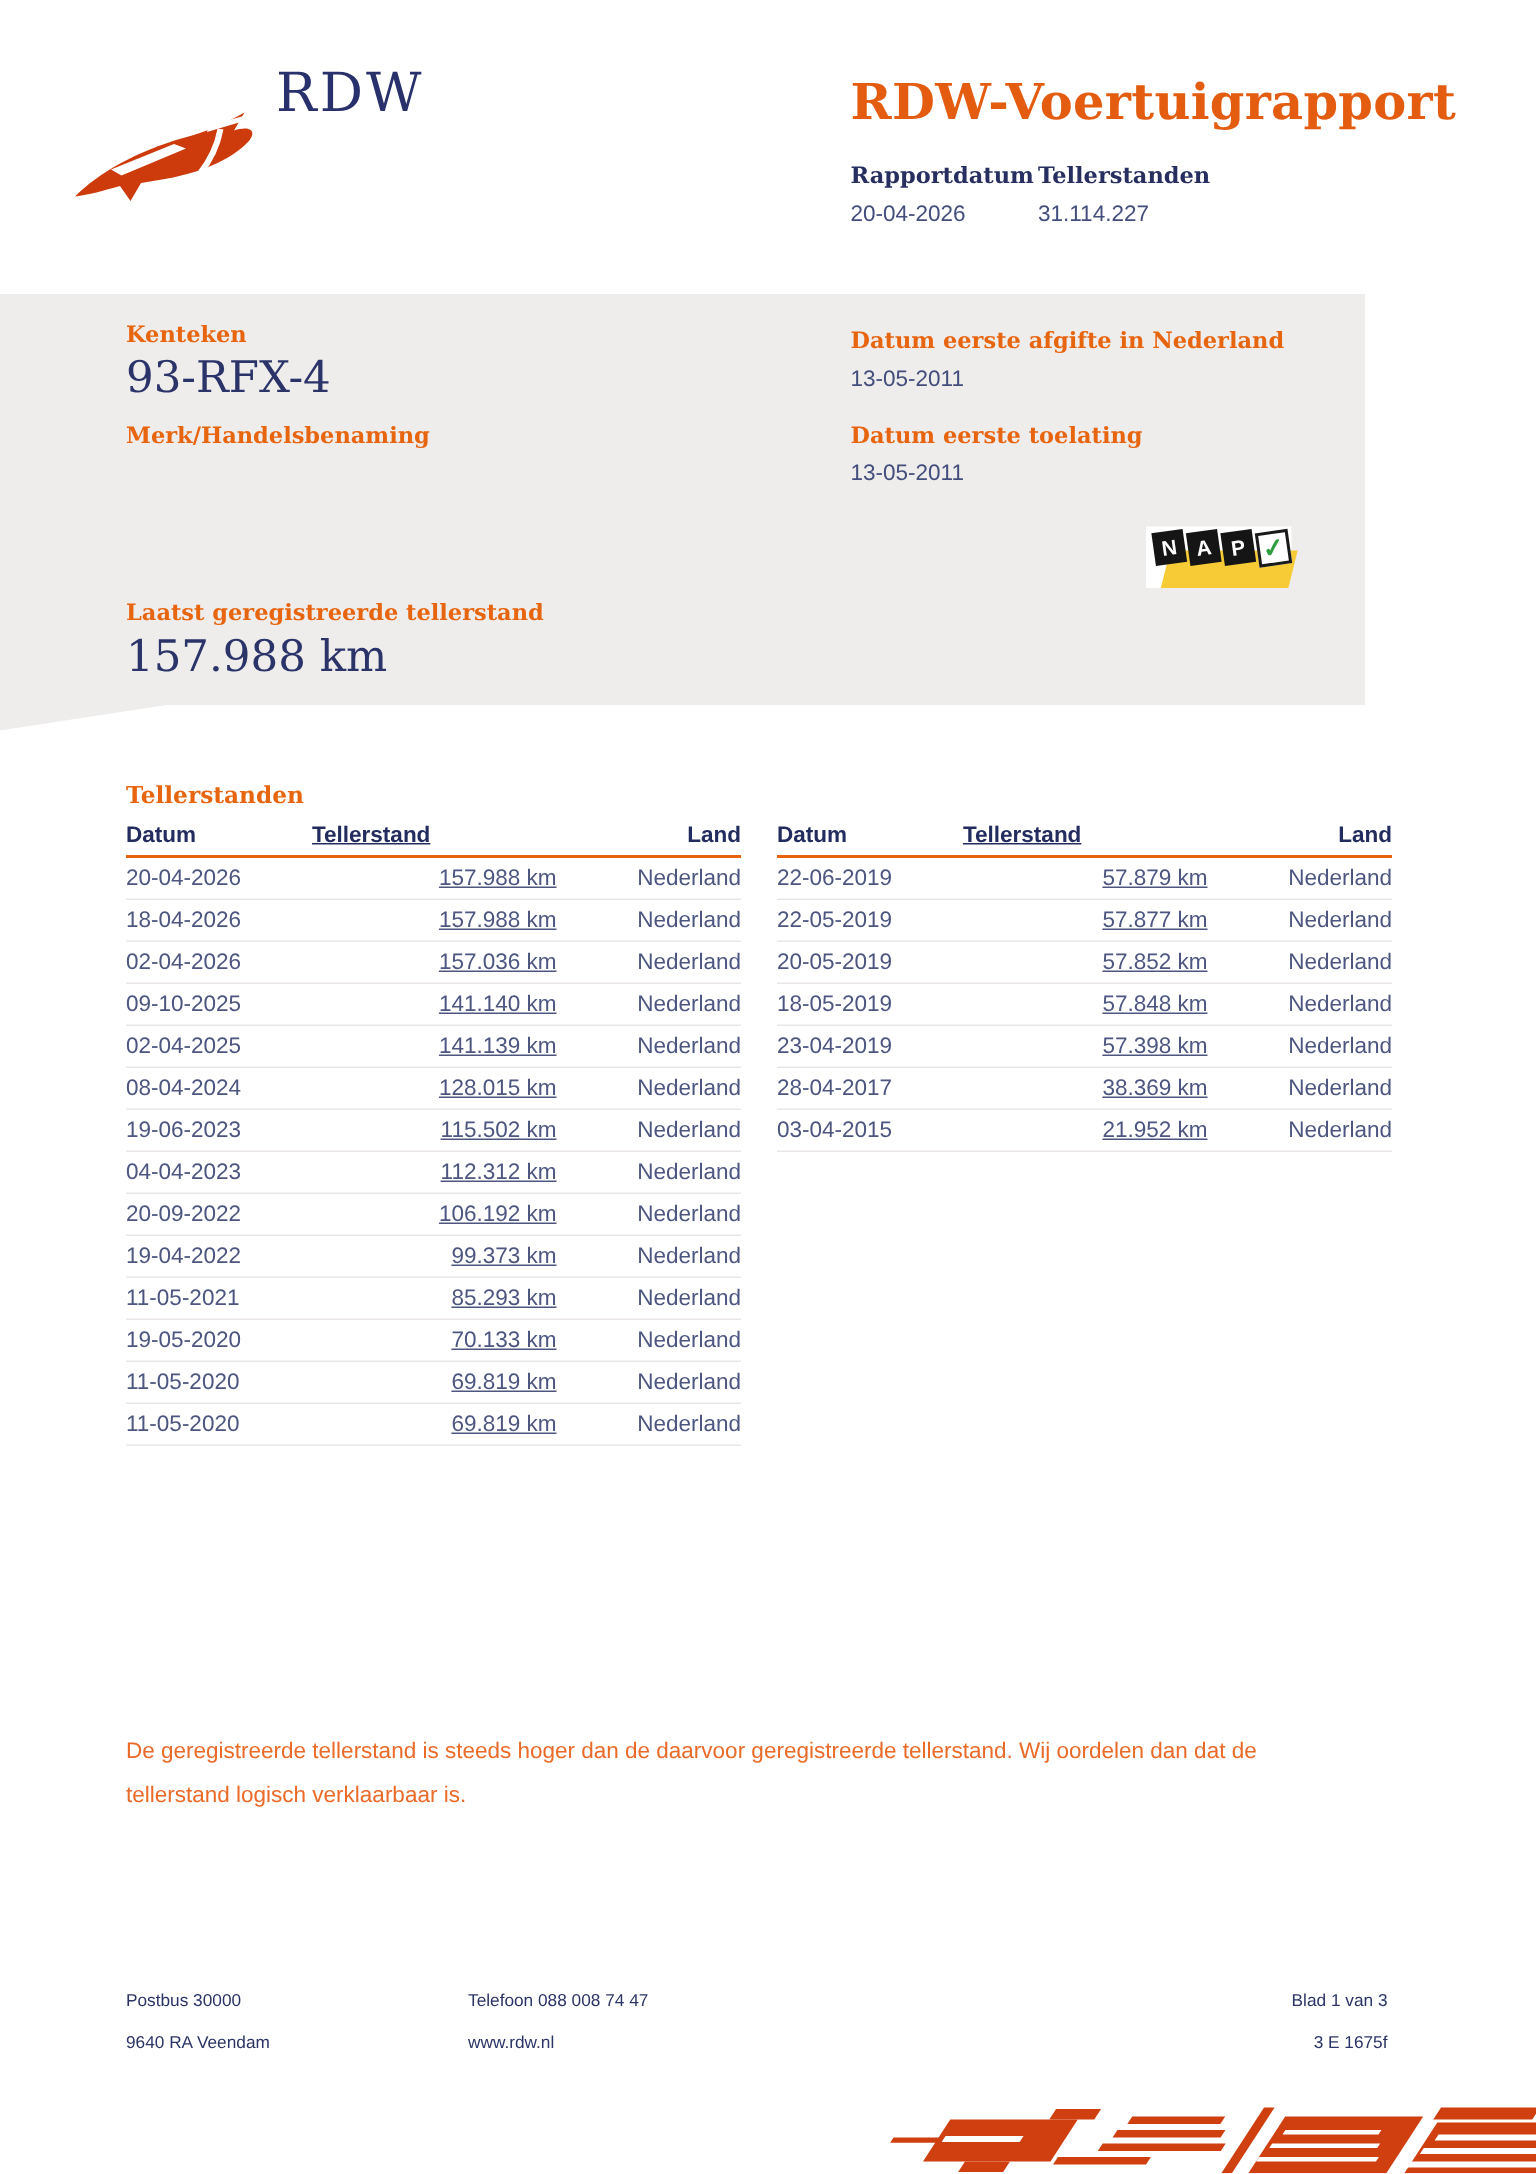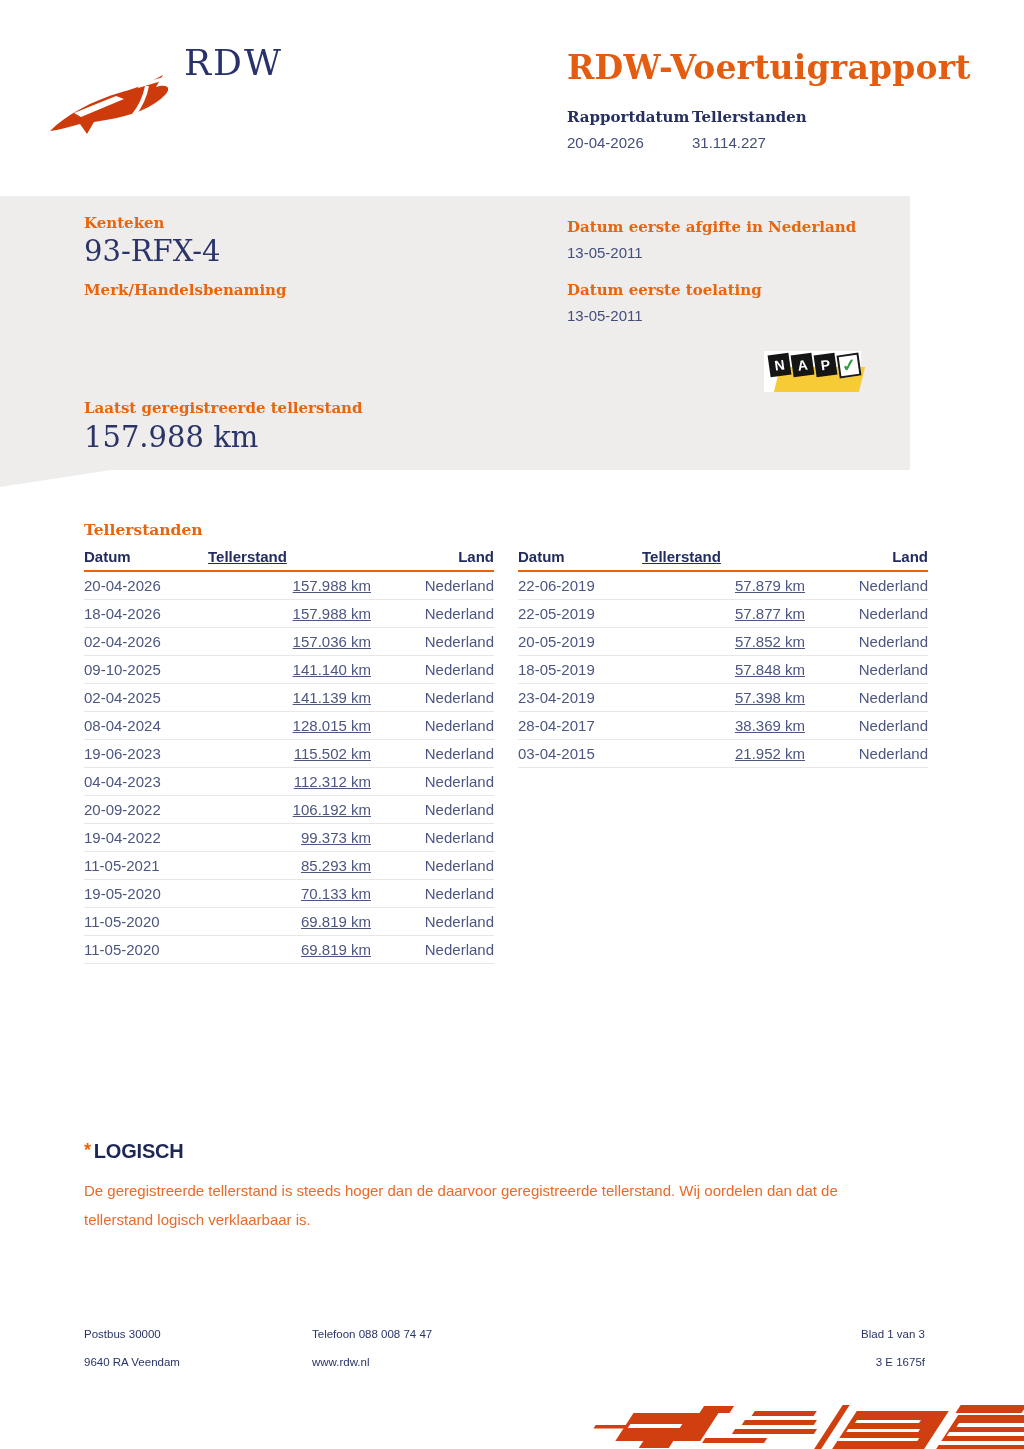--- a/index.html
+++ b/index.html
@@ -234,23 +234,20 @@
       <span class="c-land">Nederland</span>
     </div>
       <div class="trow">
       <span class="c-datum">03-04-2015</span>
       <span class="c-teller">21.952 km</span>
       <span class="c-land">Nederland</span>
     </div>
     </div>
 
   <section class="verdict-note">
-    <div class="verdict-title">
-      <span class="verdict-marker">*</span><span>LOGISCH</span>
-    </div>
     <p class="verdict-text">De geregistreerde tellerstand is steeds hoger dan de daarvoor geregistreerde tellerstand. Wij oordelen dan dat de tellerstand logisch verklaarbaar is.</p>
   </section>
 
   <div class="foot c1">
     <div>Postbus 30000</div>
     <div>9640 RA Veendam</div>
   </div>
   <div class="foot c2">
     <div>Telefoon 088 008 74 47</div>
     <div>www.rdw.nl</div>

